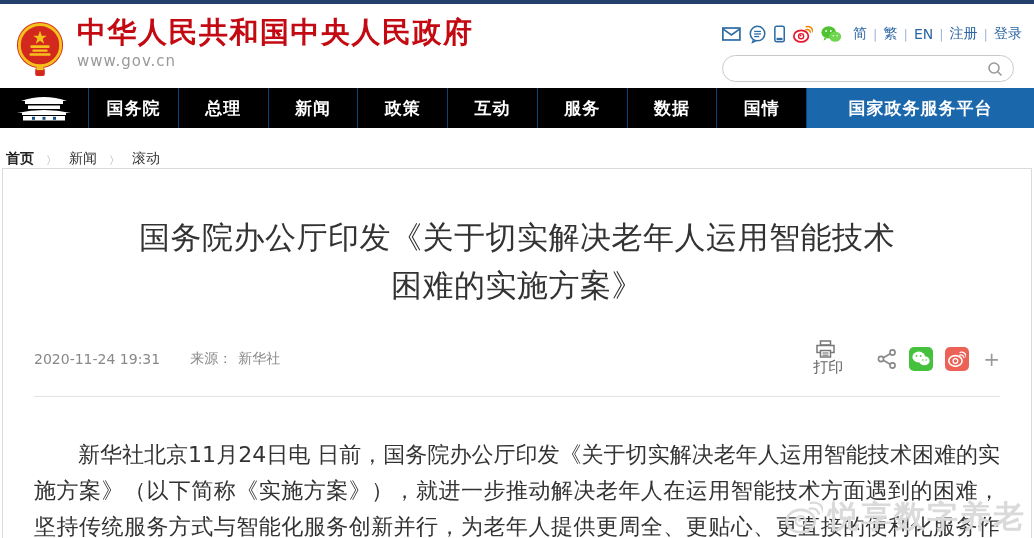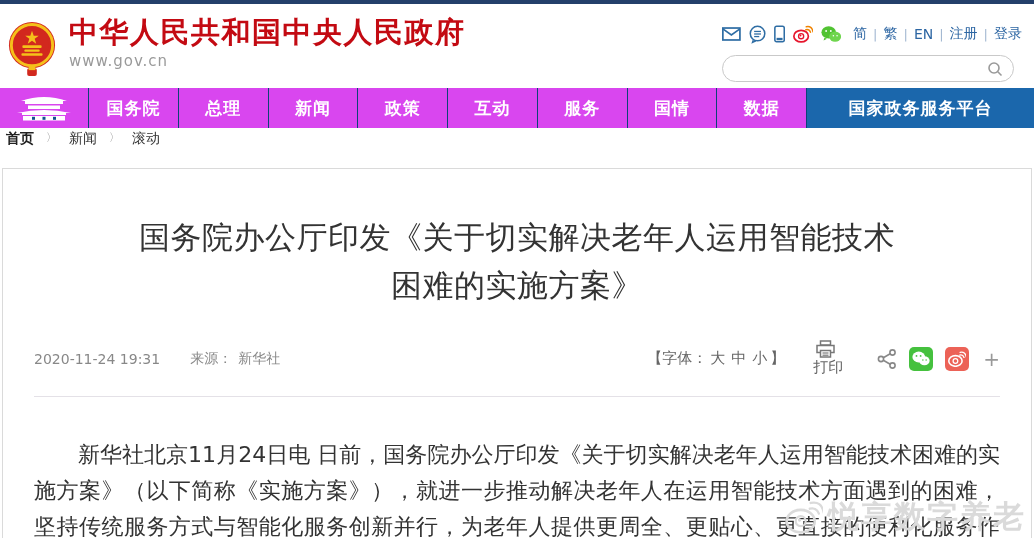--- a/index.html
+++ b/index.html
@@ -3,46 +3,46 @@
 <meta charset="utf-8">
 <style>
   * { margin:0; padding:0; box-sizing:border-box; }
   html,body { width:1034px; height:538px; overflow:hidden; background:#fff;
     font-family:"DejaVu Sans","Liberation Sans",sans-serif; }
   body { position:relative; }
 
   .topline { height:4px; background:#24406b; }
 
   
-  .header { height:84px; display:flex; justify-content:space-between; padding:10px 12px 0 8px; background:#fff; }
+  .header { height:84px; display:flex; justify-content:space-between; padding:10px 12px 0 16px; background:#fff; }
   .brand { display:flex; align-items:flex-start; }
   .brand-emblem { width:48px; height:62px; margin-top:4px; }
   .brand-text { margin-left:13px; }
   .site-title { color:#c30a12; font-size:29px; font-weight:bold; letter-spacing:1.5px; line-height:1.25; white-space:nowrap; }
   .site-url { color:#9a9a9a; font-size:15px; letter-spacing:1px; margin-top:2px; }
 
   .header-right { width:300px; padding-top:8px; }
   .icon-row { display:flex; align-items:center; gap:8px; height:24px; }
   .icon-row svg { display:block; }
   .toplinks { display:flex; align-items:center; gap:6px; margin-left:4px; font-size:14px; white-space:nowrap; }
   .toplinks a { color:#2d66a3; text-decoration:none; }
   .toplinks .sep { color:#a3b8d2; font-size:13px; }
   .search-box { margin-top:9px; width:292px; height:27px; border:1px solid #c9c9c9; border-radius:14px;
     display:flex; align-items:center; padding:0 10px; background:#fff; }
   .search-box input { border:none; outline:none; flex:1; height:20px; font-size:13px; background:transparent; }
 
   
-  .nav { height:40px; background:#d946ef; display:flex; align-items:stretch; }
+  .nav { height:40px; background:#000000; display:flex; align-items:stretch; }
   .nav-home { width:88px; display:flex; align-items:center; justify-content:center; cursor:pointer; }
   .nav-item { flex:1; display:flex; align-items:center; justify-content:center; color:#fff; font-size:17px;
     font-weight:bold; border-left:1px solid #0c4377; cursor:pointer; letter-spacing:1px; }
   .nav-platform { width:228px; background:#1b67ac; flex:none; }
 
   
-  .breadcrumb { height:40px; display:flex; align-items:flex-start; padding:2px 6px 0; font-size:14px; color:#333; }
+  .breadcrumb { height:40px; display:flex; align-items:flex-end; padding:2px 6px 0; font-size:14px; color:#333; }
   .breadcrumb .crumb-first { font-weight:bold; color:#222; }
   .breadcrumb a { color:#333; text-decoration:none; }
   .breadcrumb .bc-sep { color:#999; font-size:11px; margin:0 12px; }
 
   
   .article-box { margin:0 2px; border:1px solid #dadada; border-bottom:none; height:370px; background:#fff; padding:0 31px; }
   .article-title { margin:44px auto 0; max-width:768px; text-align:center; font-size:31px; color:#333;
     line-height:1.55; font-weight:500; letter-spacing:0.5px; }
   .meta-row { margin-top:31px; display:flex; justify-content:space-between; align-items:center;
     font-size:14px; color:#888; }
@@ -153,22 +153,22 @@
       <rect x="27.5" y="21.8" width="3" height="3" fill="#11528f"></rect>
       <rect x="38" y="21.8" width="3" height="3" fill="#11528f"></rect>
     </svg>
   </div>
   <div class="nav-item">国务院</div>
   <div class="nav-item">总理</div>
   <div class="nav-item">新闻</div>
   <div class="nav-item">政策</div>
   <div class="nav-item">互动</div>
   <div class="nav-item">服务</div>
+  <div class="nav-item">数据</div>
   <div class="nav-item">国情</div>
-  <div class="nav-item">数据</div>
   <div class="nav-item nav-platform">国家政务服务平台</div>
 </div>
 
 <div class="breadcrumb">
   <a href="#" class="crumb-first">首页</a>
   <span class="bc-sep">〉</span>
   <a href="#">新闻</a>
   <span class="bc-sep">〉</span>
   <a href="#">滚动</a>
 </div>
@@ -176,23 +176,20 @@
 <div class="article-box">
   <h1 class="article-title">国务院办公厅印发《关于切实解决老年人运用智能技术困难的实施方案》</h1>
 
   <div class="meta-row">
     <div class="meta-left">
       <span>2020-11-24 19:31</span>
       <span class="meta-source-label">来源：</span>
       <span class="meta-source">新华社</span>
     </div>
     <div class="meta-right">
-      <span class="font-size-ctl">
-        <span>【字体：</span><span class="fs-opt">大</span><span class="fs-opt">中</span><span class="fs-opt">小</span><span>】</span>
-      </span>
       <span class="print-btn">
         <svg width="19" height="18" viewBox="0 0 19 18">
           <rect x="4.5" y="1" width="10" height="4" fill="none" stroke="#777" stroke-width="1.5"></rect>
           <rect x="1" y="5.5" width="17" height="7" fill="none" stroke="#777" stroke-width="1.5"></rect>
           <rect x="4.5" y="10.5" width="10" height="6.5" fill="#fff" stroke="#777" stroke-width="1.5"></rect>
           <line x1="6.5" y1="13" x2="12.5" y2="13" stroke="#777" stroke-width="1.2"></line>
           <line x1="6.5" y1="15.2" x2="12.5" y2="15.2" stroke="#777" stroke-width="1.2"></line>
         </svg>
         <span>打印</span>
       </span>

